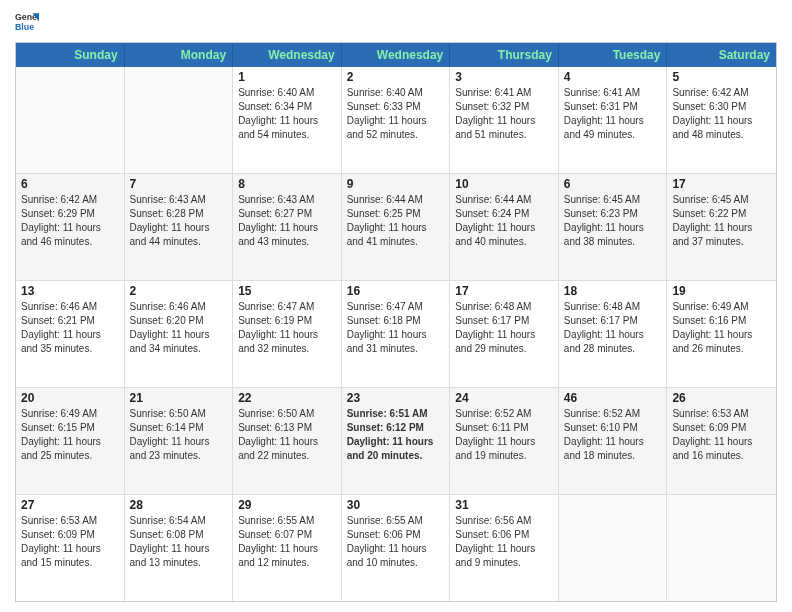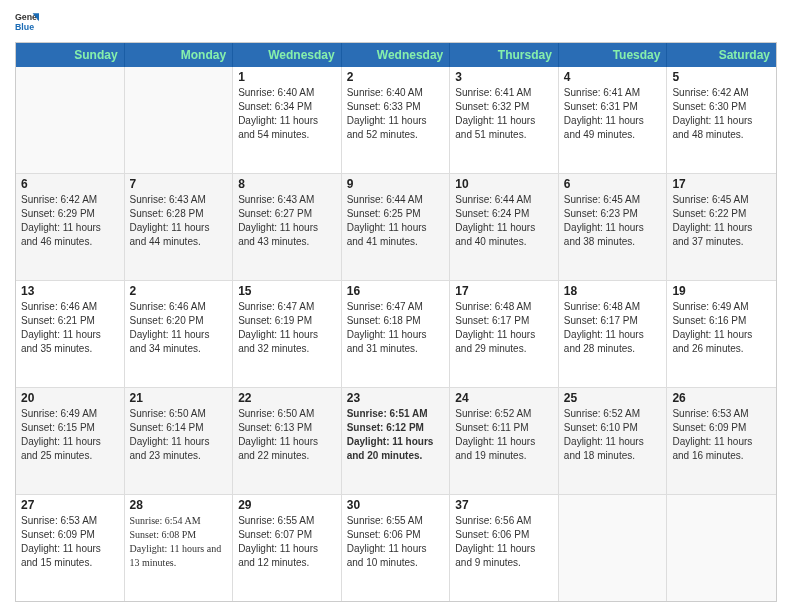--- a/index.html
+++ b/index.html
@@ -281,59 +281,59 @@
 Sunset: 6:12 PM
 Daylight: 11 hours and 20 minutes.</div>
           </div>
           <div class="cal-cell shade">
             <div class="day-num">24</div>
             <div class="cell-text" style="white-space: pre-line;">Sunrise: 6:52 AM
 Sunset: 6:11 PM
 Daylight: 11 hours and 19 minutes.</div>
           </div>
           <div class="cal-cell shade">
-            <div class="day-num">25</div>
+            <div class="day-num">46</div>
             <div class="cell-text" style="white-space: pre-line;">Sunrise: 6:52 AM
 Sunset: 6:10 PM
 Daylight: 11 hours and 18 minutes.</div>
           </div>
           <div class="cal-cell shade">
             <div class="day-num">26</div>
             <div class="cell-text" style="white-space: pre-line;">Sunrise: 6:53 AM
 Sunset: 6:09 PM
 Daylight: 11 hours and 16 minutes.</div>
           </div>
         </div>
         <div class="cal-row">
           <div class="cal-cell">
             <div class="day-num">27</div>
             <div class="cell-text" style="white-space: pre-line;">Sunrise: 6:53 AM
 Sunset: 6:09 PM
 Daylight: 11 hours and 15 minutes.</div>
           </div>
           <div class="cal-cell">
             <div class="day-num">28</div>
-            <div class="cell-text" style="white-space: pre-line; font-family: Liberation Serif, serif;">Sunrise: 6:54 AM
+            <div class="cell-text" style="white-space: pre-line;">Sunrise: 6:54 AM
 Sunset: 6:08 PM
 Daylight: 11 hours and 13 minutes.</div>
           </div>
           <div class="cal-cell">
             <div class="day-num">29</div>
             <div class="cell-text" style="white-space: pre-line;">Sunrise: 6:55 AM
 Sunset: 6:07 PM
 Daylight: 11 hours and 12 minutes.</div>
           </div>
           <div class="cal-cell">
             <div class="day-num">30</div>
             <div class="cell-text" style="white-space: pre-line;">Sunrise: 6:55 AM
 Sunset: 6:06 PM
 Daylight: 11 hours and 10 minutes.</div>
           </div>
           <div class="cal-cell">
-            <div class="day-num">37</div>
+            <div class="day-num">31</div>
             <div class="cell-text" style="white-space: pre-line;">Sunrise: 6:56 AM
 Sunset: 6:06 PM
 Daylight: 11 hours and 9 minutes.</div>
           </div>
           <div class="cal-cell empty"></div>
           <div class="cal-cell empty"></div>
         </div>
       </div>
   </div>
 </div>

